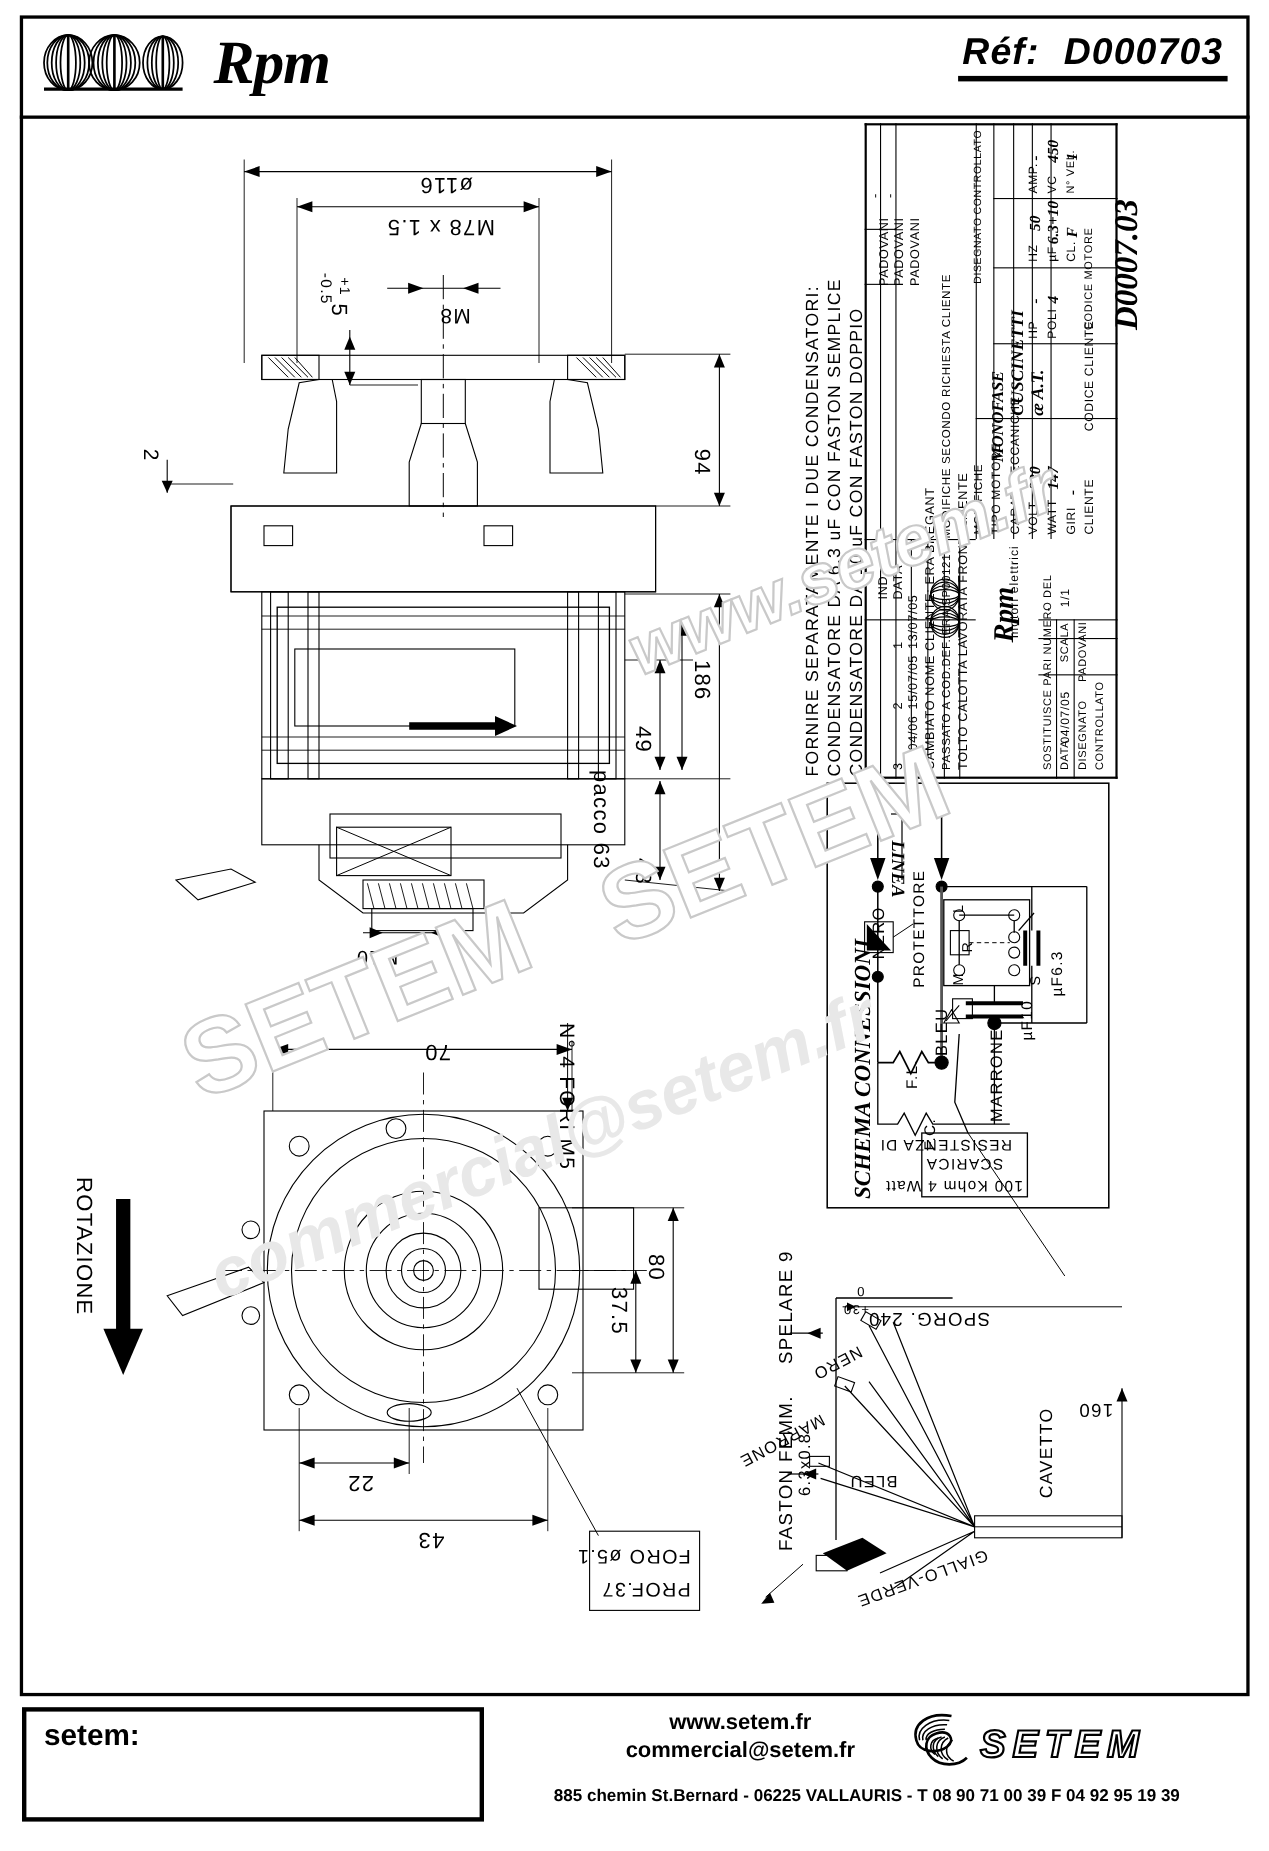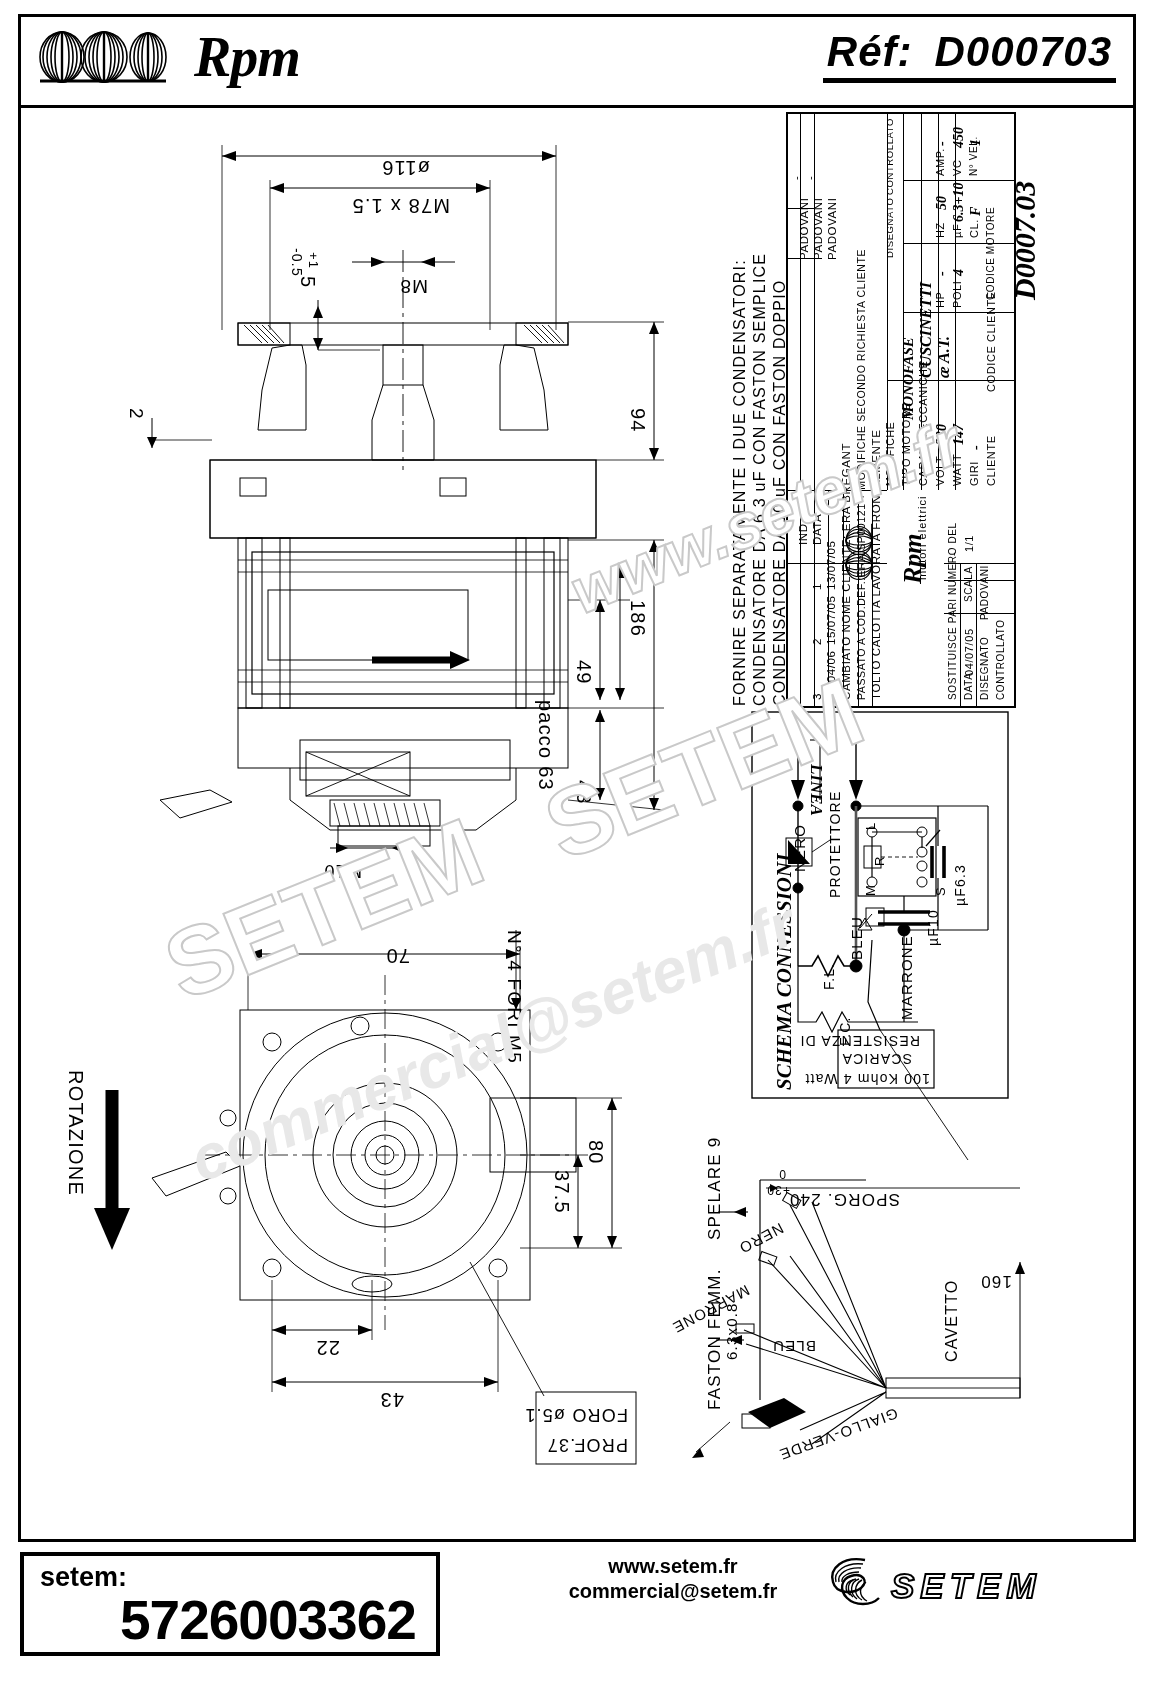--- a/index.html
+++ b/index.html
@@ -14,21 +14,21 @@
   .frame { position:absolute; left:18px; top:14px; width:1118px; height:1528px;
            border:3px solid #000; }
   .hdr-rule { position:absolute; left:18px; top:105px; width:1118px; height:3px; background:#000; }
 
   
   .logo { position:absolute; left:38px; top:26px; height:62px; display:flex; align-items:center; }
   .logo svg { display:block; }
   .logo-word { font-family:"Liberation Serif", serif; font-style:italic; font-weight:bold;
                font-size:56px; letter-spacing:-1px; margin-left:6px; line-height:1; }
   .ref { position:absolute; right:38px; top:28px; font-style:italic; font-weight:bold;
-         font-size:42px; letter-spacing:1px; border-bottom:5px solid #000; padding:0 4px 2px 4px;
+         font-size:34px; letter-spacing:1px; border-bottom:5px solid #000; padding:0 4px 2px 4px;
          white-space:nowrap; }
   .ref .ref-lbl { margin-right:22px; }
 
   
   .footer { position:absolute; left:18px; top:1548px; width:1118px; height:120px; }
   .code-box { position:absolute; left:2px; top:4px; width:420px; height:104px; border:4px solid #000;
               background:#fff; }
   .code-lbl { position:absolute; left:16px; top:6px; font-weight:bold; font-size:27px; }
   .code-val { position:absolute; left:96px; top:32px; font-weight:bold; font-size:55px; letter-spacing:-1px; }
   .setem-web { position:absolute; left:455px; top:6px; width:400px; text-align:center;
@@ -560,26 +560,26 @@
   <span class="t" style="left:900px; top:1420px; font-size:15px; transform:rotate(-200deg); transform-origin:0 0;">GIALLO-VERDE</span>
 
   <div class="wm" style="left:560px; top:560px; font-size:64px; transform:rotate(-22deg); transform-origin:0 0; font-style:italic;">www.setem.fr</div>
   <div class="wm" style="left:150px; top:920px; font-size:96px; transform:rotate(-22deg); transform-origin:0 0;">SETEM</div>
   <div class="wm" style="left:530px; top:780px; font-size:96px; transform:rotate(-22deg); transform-origin:0 0;">SETEM</div>
   <div class="wm2" style="left:180px; top:1130px; font-size:62px; transform:rotate(-22deg); transform-origin:0 0; font-style:italic;">commercial@setem.fr</div>
 
   <div class="footer">
     <div class="code-box">
       <span class="code-lbl">setem:</span>
-      <span class="code-val">5726003362</span>
     </div>
     <div class="setem-web">
       <div>www.setem.fr</div>
       <div>commercial@setem.fr</div>
     </div>
+    <div class="setem-addr">885 chemin St.Bernard  -  06225 VALLAURIS  -  T 08 90 71 00 39   F 04 92 95 19 39</div>
     <div class="setem-logo">
       <svg width="64" height="60" viewBox="0 0 64 60">
         <g fill="none" stroke="#000" stroke-width="1.4">
           <path d="M42 6 C20 2 6 14 10 28 C13 40 30 40 38 34 C46 28 40 18 28 22
                    C18 25 16 36 24 44 C32 52 48 52 56 44" stroke-width="2.4"></path>
           <path d="M40 10 C22 8 10 18 13 28"></path>
           <path d="M38 14 C24 13 14 20 16 28"></path>
           <path d="M36 18 C26 18 18 22 19 28"></path>
           <path d="M30 26 C22 28 21 36 27 41"></path>
           <path d="M33 25 C24 27 23 37 30 43"></path>

